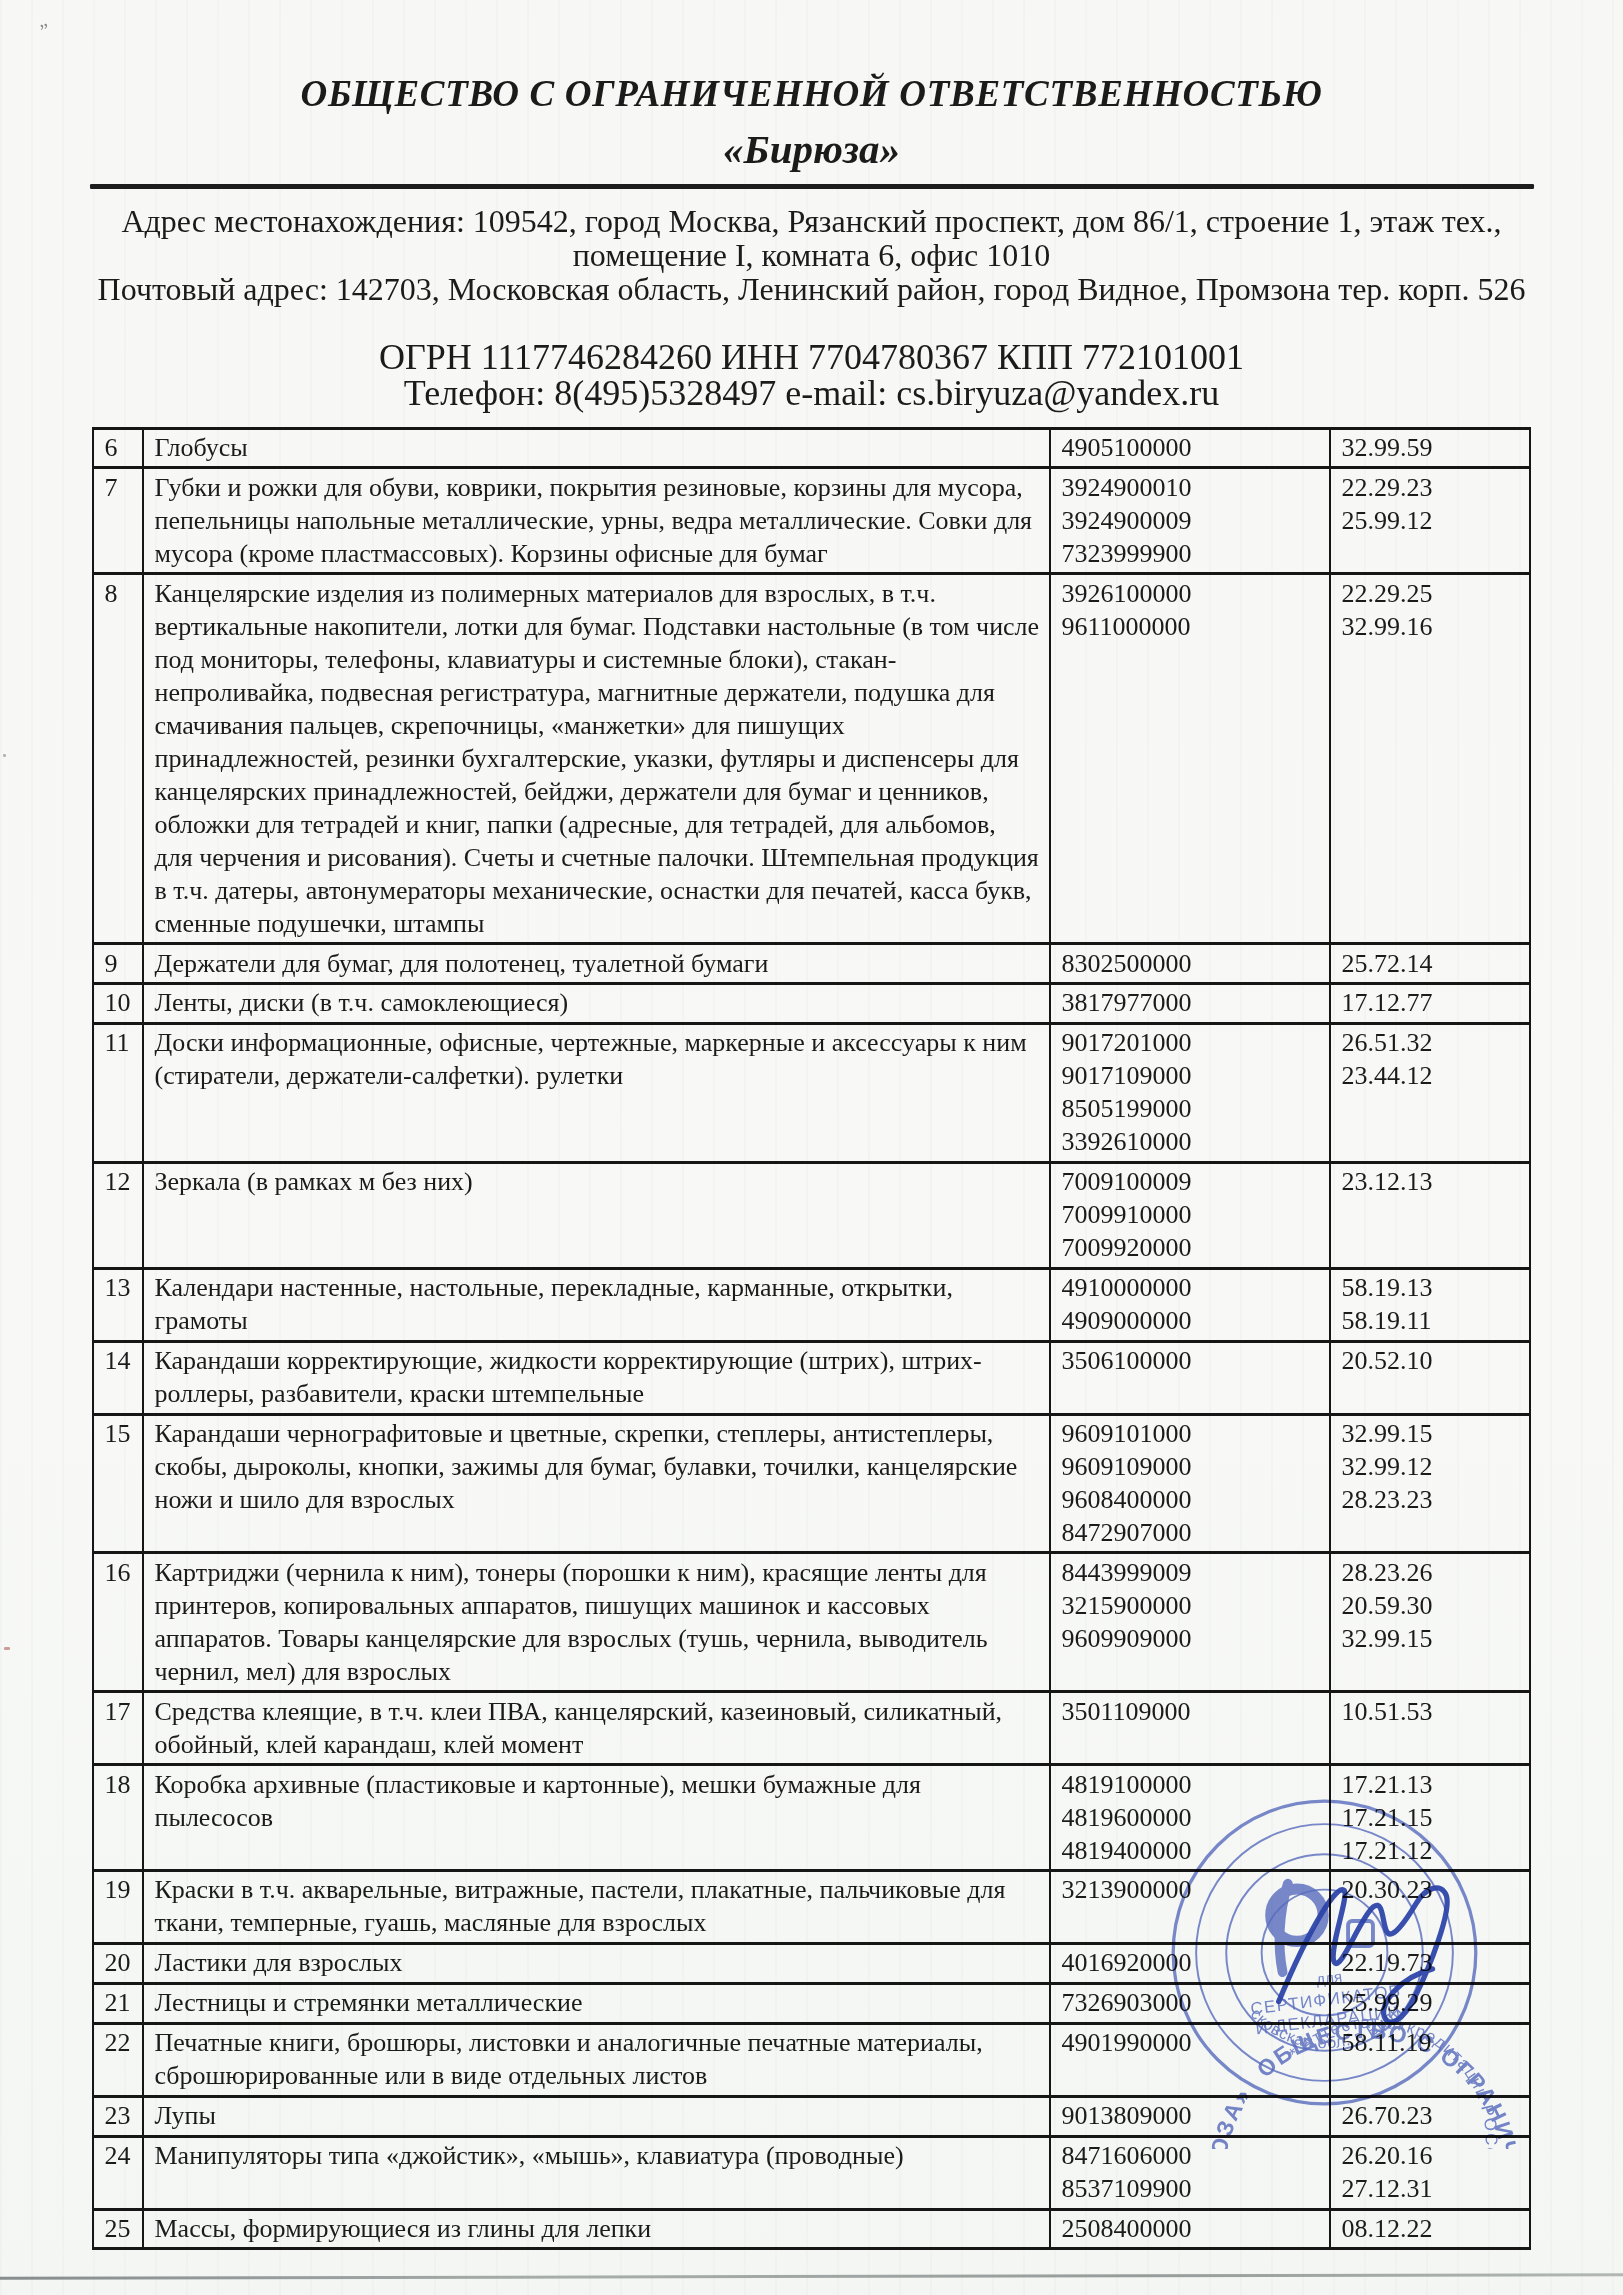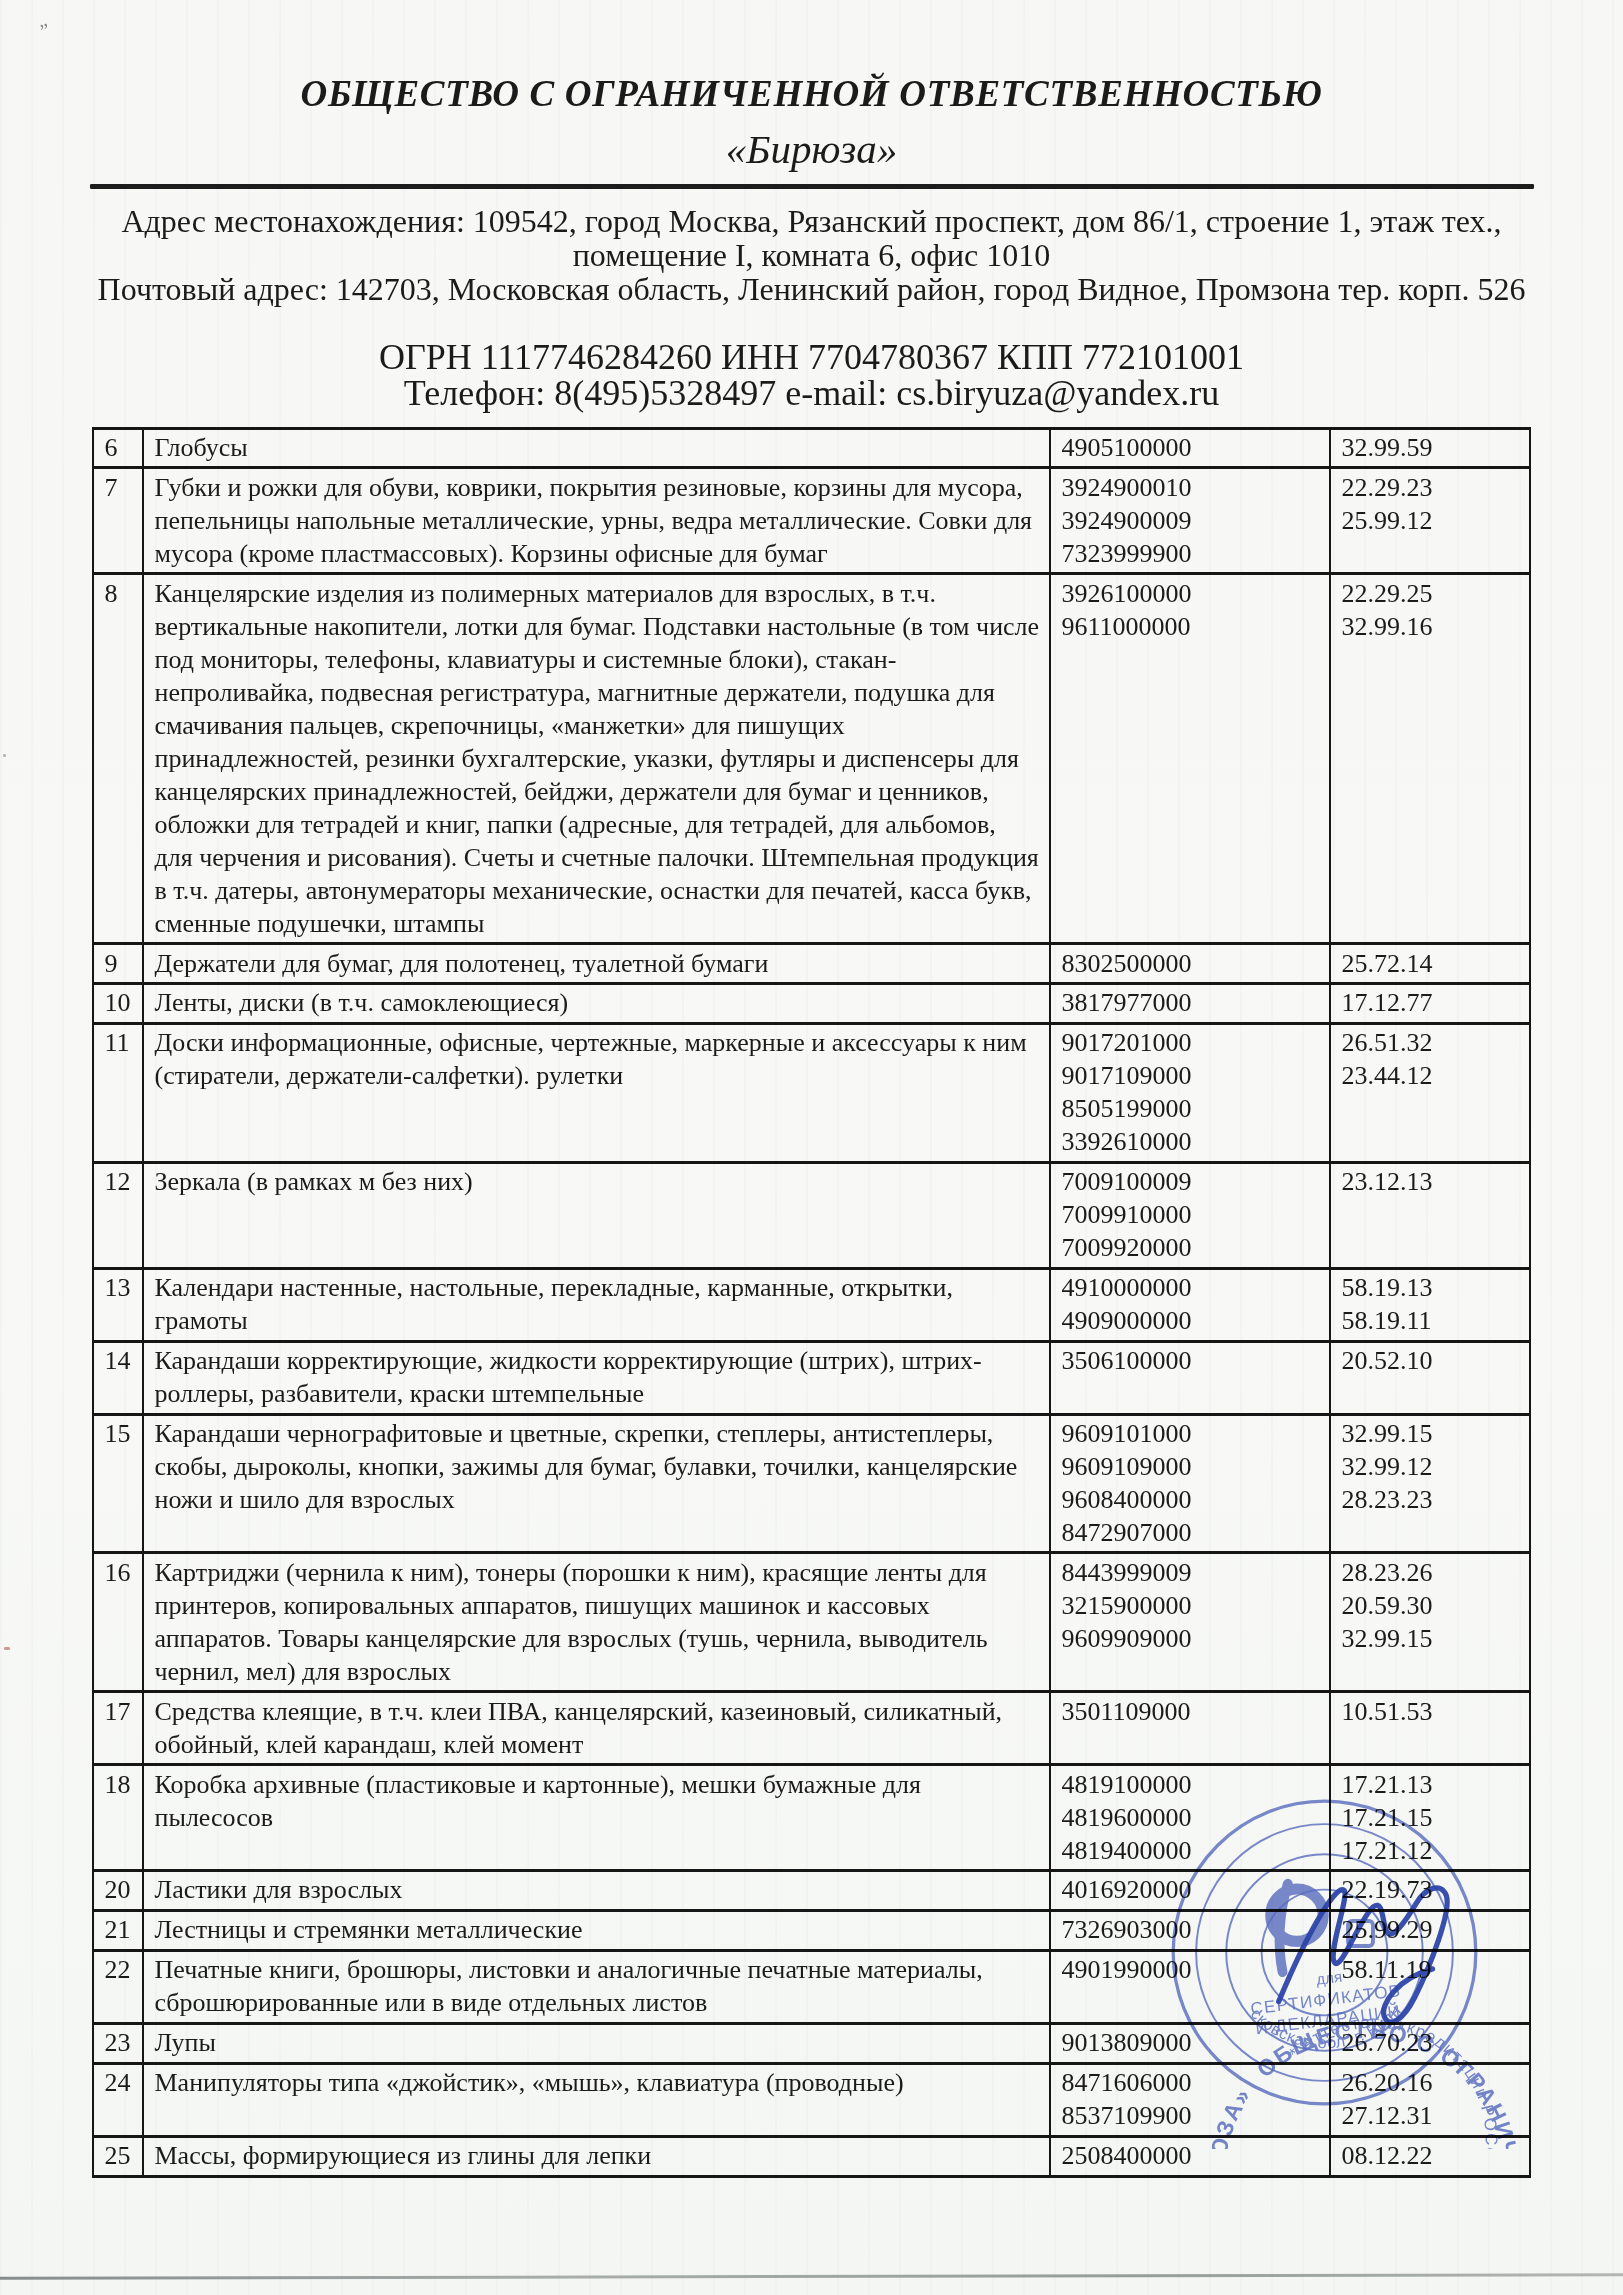--- a/index.html
+++ b/index.html
@@ -22,21 +22,21 @@
   .speck{position:absolute;background:#b36a5e;opacity:.65;border-radius:1.3px;}
   .speck.s1{left:3.9px;top:1647px;width:5.9px;height:3.3px;}
   .speck.s2{left:2.6px;top:754px;width:3.9px;height:2.6px;background:#8d8d8d;}
 
   header{padding-top:71px;text-align:center;}
   .title1{
     font-size:37px;font-weight:bold;font-style:italic;
     letter-spacing:0.7px;line-height:46px;
   }
   .title2{
-    font-size:41px;font-weight:normal;font-style:italic;
+    font-size:41px;font-weight:bold;font-style:italic;
     line-height:50px;margin-top:6.5px;
   }
   .rule{
     width:1444px;height:5.2px;background:#1d1d1d;
     margin:10.5px auto 14.4px auto;border-radius:1.3px;
   }
   .addr, .postal{font-size:32px;line-height:34px;}
   .reg{font-size:36px;line-height:35px;margin-top:34px;}
   .contact{font-size:36px;line-height:34px;margin-top:1px;}
 
@@ -242,20 +242,30 @@
           <td class="c-desc">Коробка архивные (пластиковые и картонные), мешки бумажные для пылесосов</td>
           <td class="c-code">
             <div>4819100000</div>
             <div>4819600000</div>
             <div>4819400000</div>
           </td>
           <td class="c-class">
             <div>17.21.13</div>
             <div>17.21.15</div>
             <div>17.21.12</div>
+          </td>
+        </tr>
+        <tr>
+          <td class="c-num">19</td>
+          <td class="c-desc">Краски в т.ч. акварельные, витражные, пастели, плакатные, пальчиковые для ткани, темперные, гуашь, масляные  для взрослых</td>
+          <td class="c-code">
+            <div>3213900000</div>
+          </td>
+          <td class="c-class">
+            <div>20.30.23</div>
           </td>
         </tr>
         <tr>
           <td class="c-num">20</td>
           <td class="c-desc">Ластики для взрослых</td>
           <td class="c-code">
             <div>4016920000</div>
           </td>
           <td class="c-class">
             <div>22.19.73</div>

